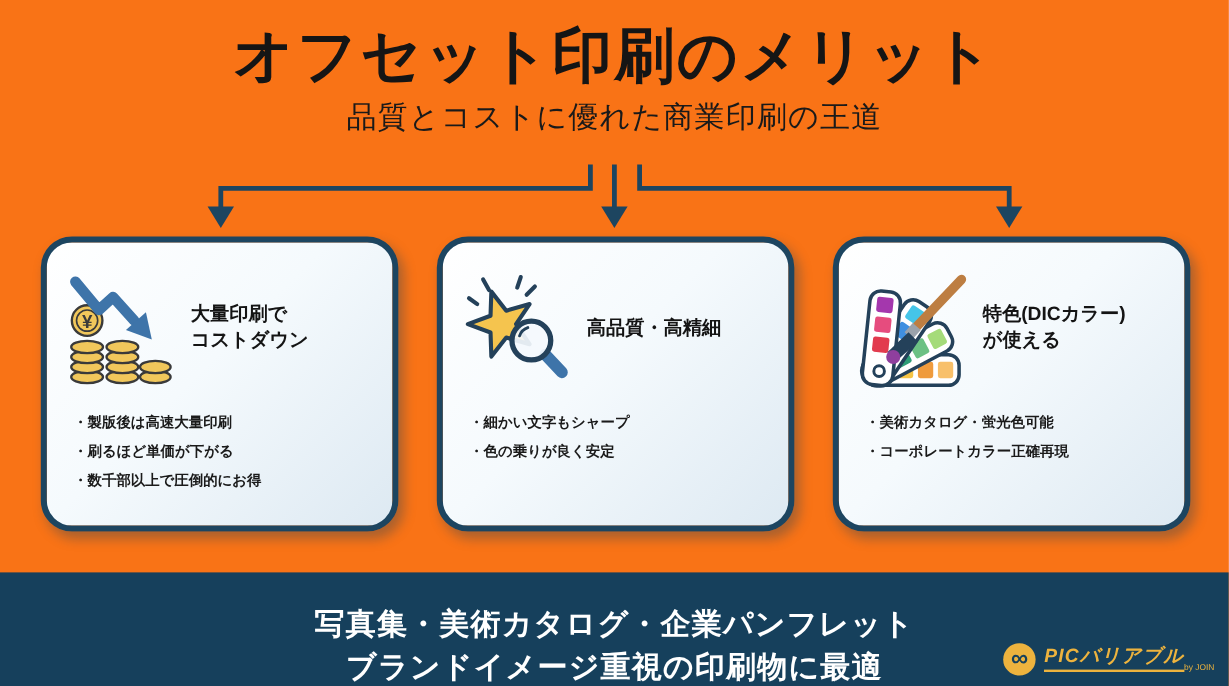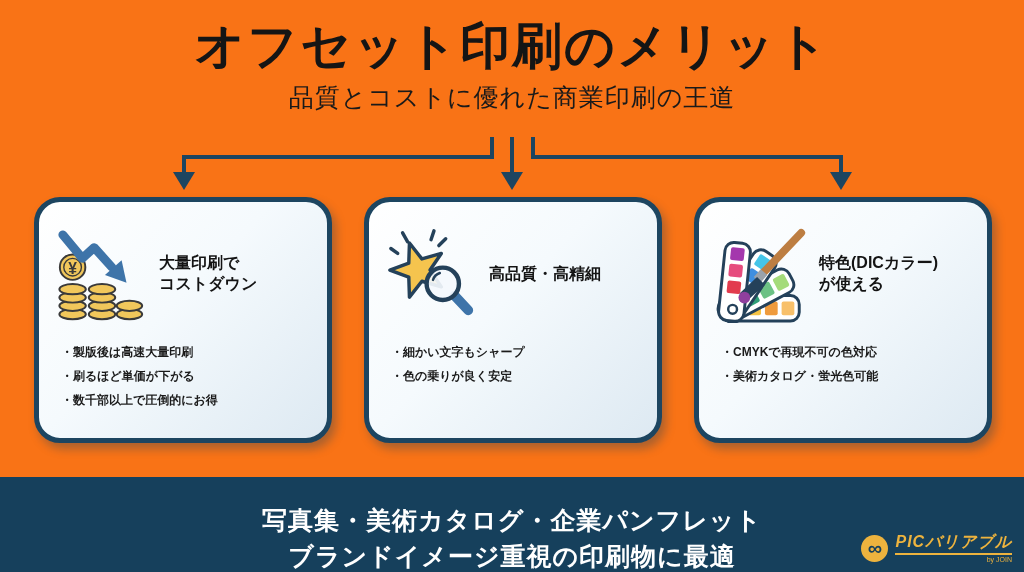--- a/index.html
+++ b/index.html
@@ -61,21 +61,21 @@
   .logo {
     position:absolute; right:12px; bottom:9px;
     display:flex; align-items:center; gap:7px;
   }
   .logo-mark {
     width:27px; height:27px; border-radius:50%;
     background:#edb33e; color:#16405c;
     font-size:20px; font-weight:bold; line-height:26px; text-align:center;
     display:inline-block;
   }
-  .logo-text-wrap { display:inline-flex; flex-direction:column; }
+  .logo-text-wrap { display:inline-flex; flex-direction:row; }
   .logo-text {
     color:#edb33e; font-size:16px; font-weight:bold; font-style:italic;
     letter-spacing:1px; border-bottom:2.5px solid #edb33e; padding-bottom:2px;
     line-height:1.1;
   }
   .logo-byline { color:#edb33e; font-size:7px; align-self:flex-end; margin-top:1px; }
 </style>
 </head>
 <body>
 
@@ -207,22 +207,22 @@
 
             <circle cx="20" cy="86" r="4.5" fill="#ffffff" stroke="#24415a" stroke-width="2.5"></circle>
           </svg>
         </span>
         <h2 class="card-title">
           <span>特色(DICカラー)</span>
           <span>が使える</span>
         </h2>
       </div>
       <ul class="bullets">
-        <li>・CMYKで再現不可の色対応</li>
         <li>・美術カタログ・蛍光色可能</li>
+        <li>・コーポレートカラー正確再現</li>
       </ul>
     </section>
 
   </main>
 
   <footer class="ft">
     <div class="ft-line">写真集・美術カタログ・企業パンフレット</div>
     <div class="ft-line">ブランドイメージ重視の印刷物に最適</div>
     <div class="logo">
       <span class="logo-mark">∞</span>

